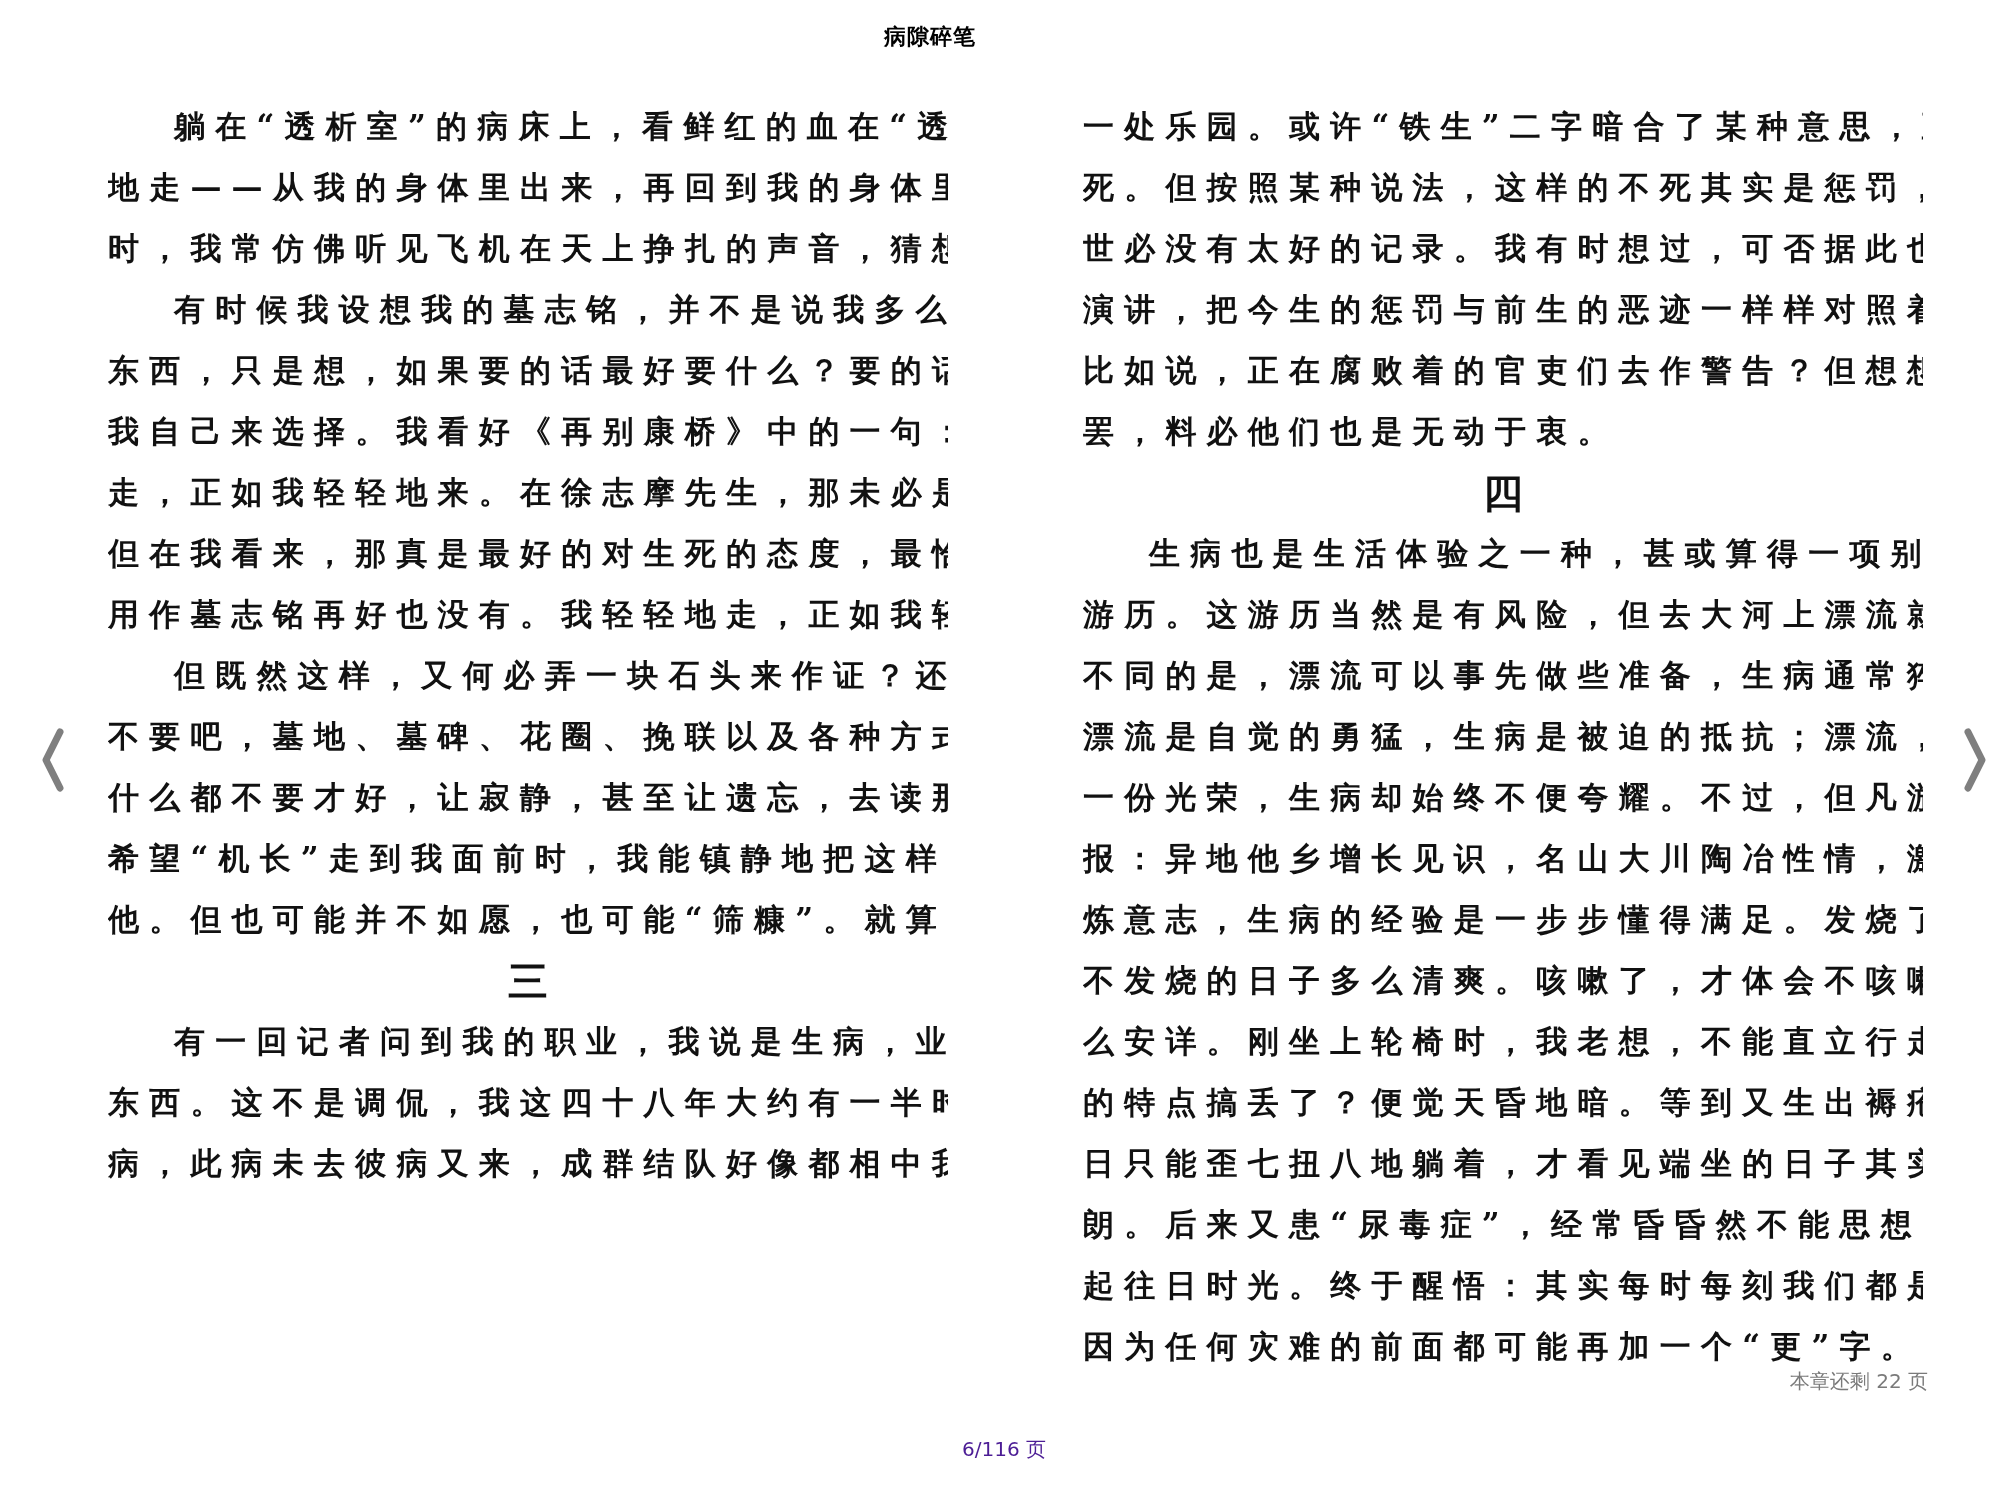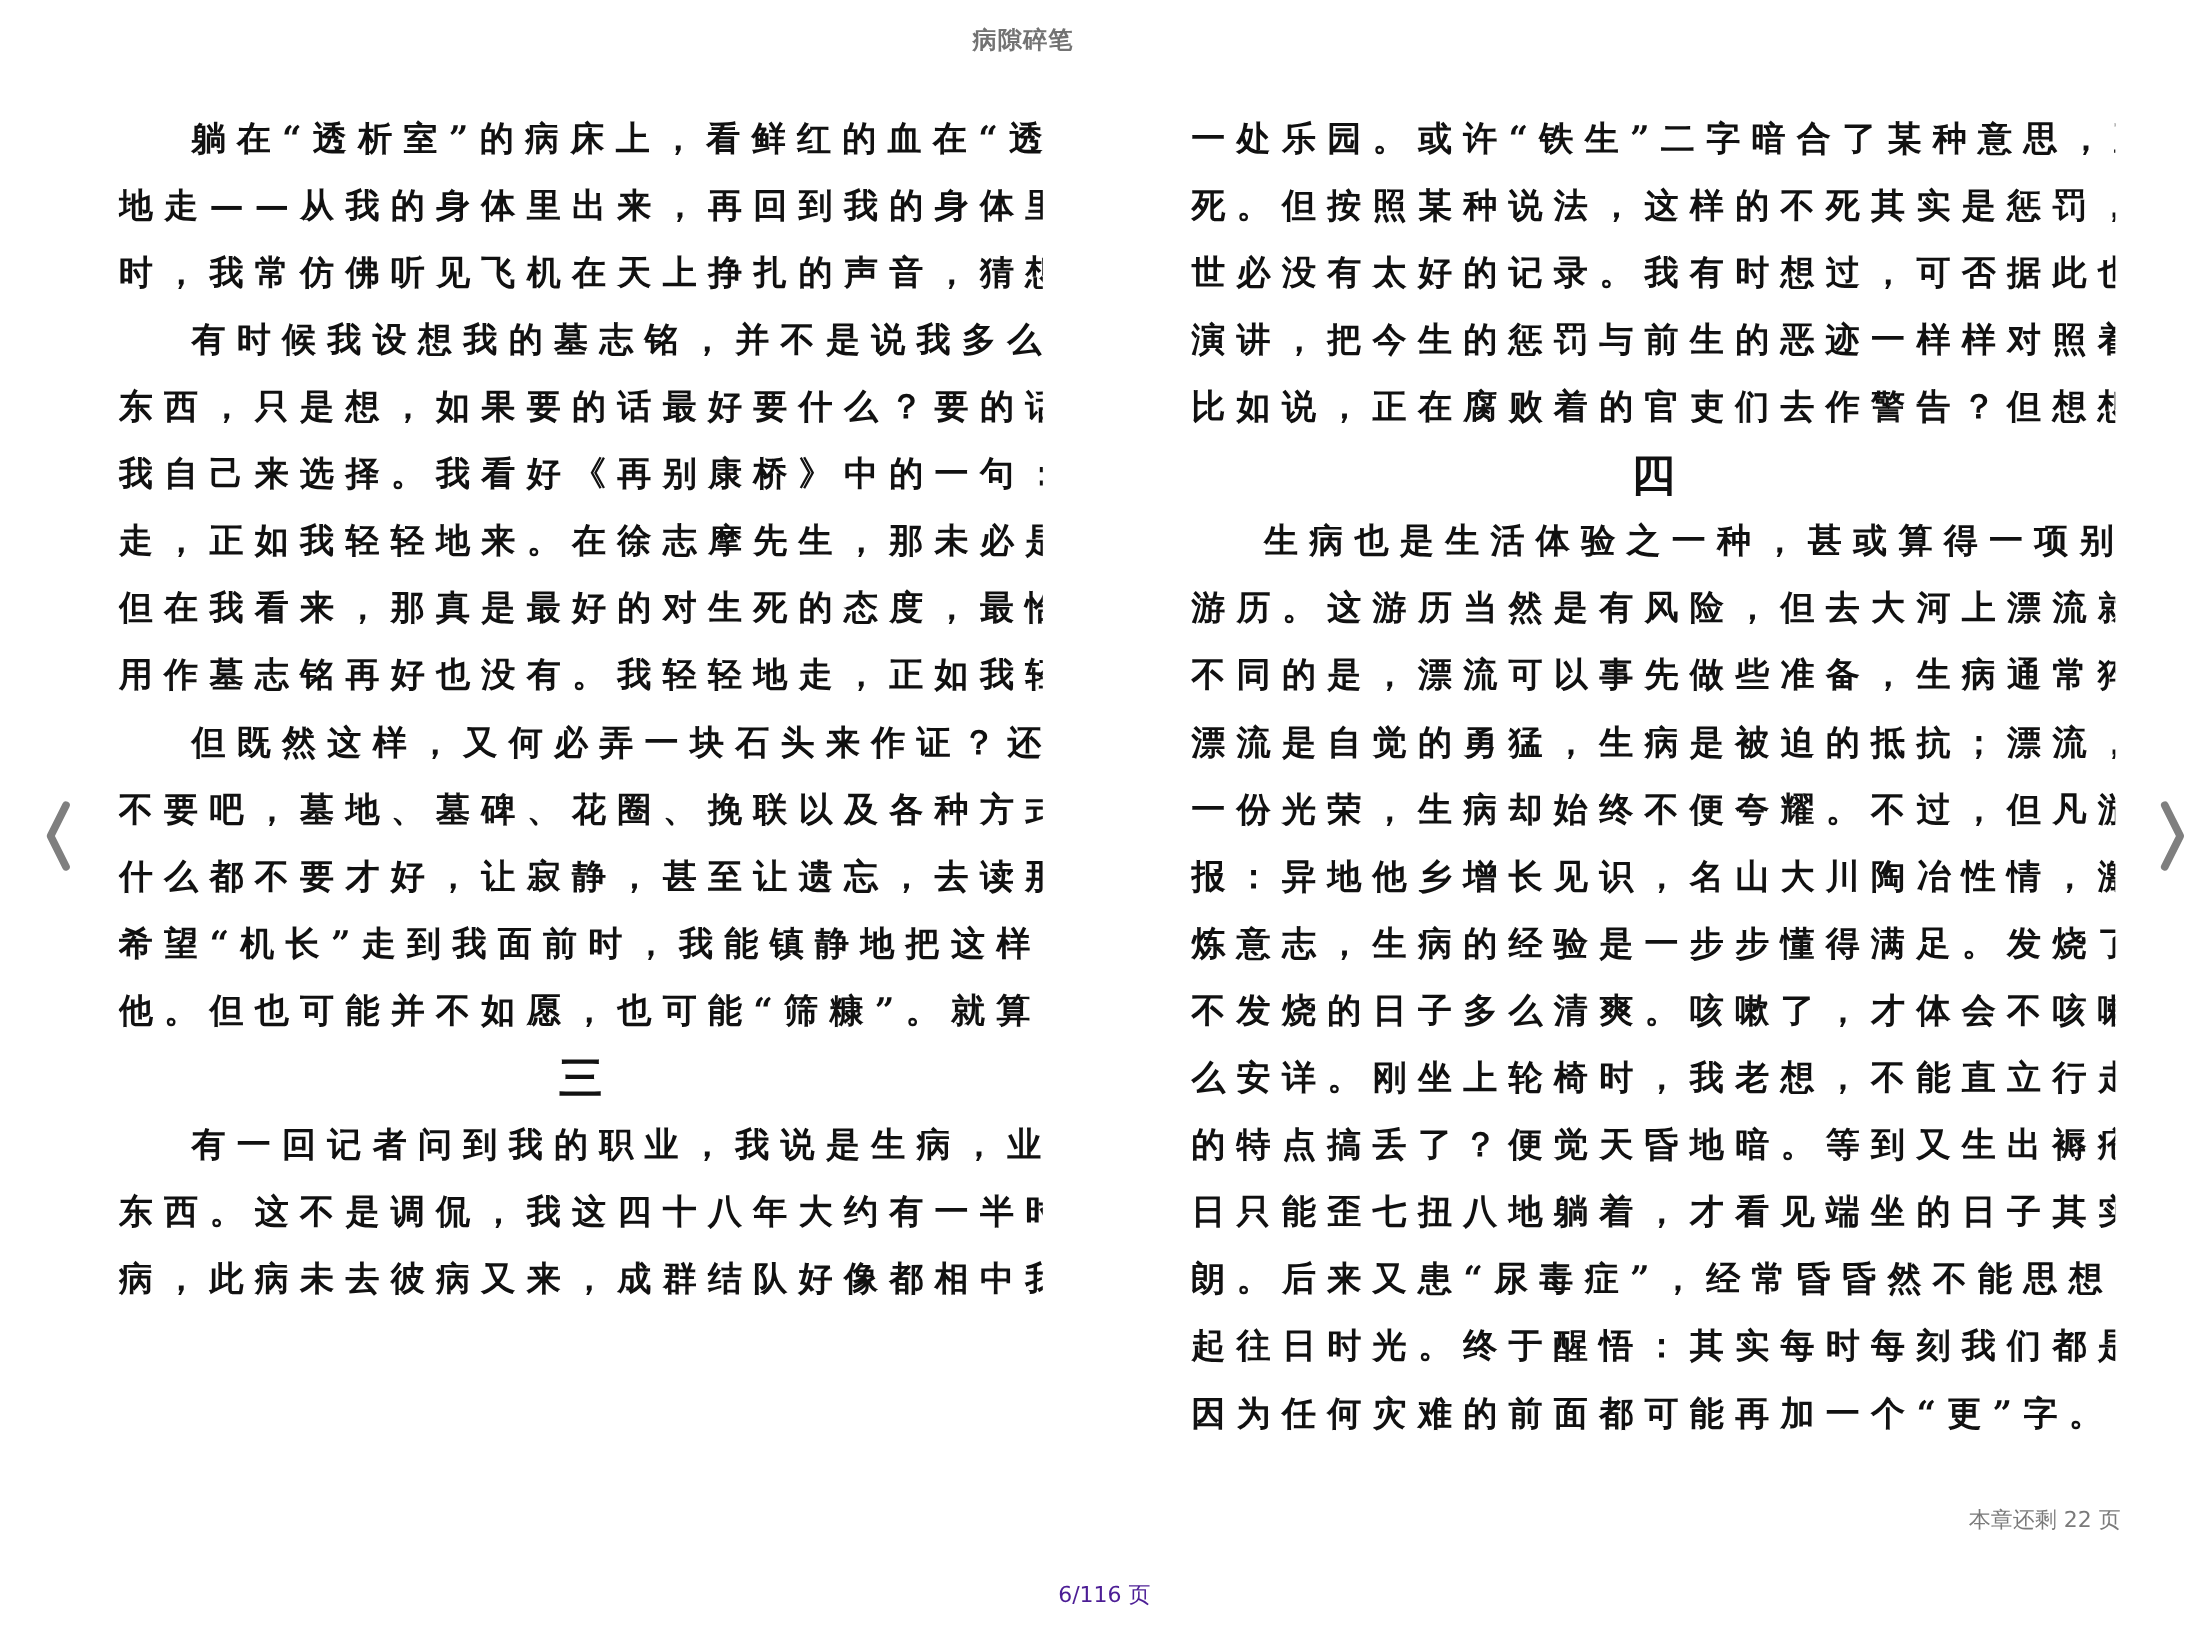--- a/index.html
+++ b/index.html
@@ -17,21 +17,21 @@
     }
     .book-title {
       position: absolute;
       top: 22px;
       left: 0;
       width: 1860px;
       text-align: center;
       font-family: "DejaVu Sans", "Liberation Sans", sans-serif;
       font-size: 22px;
       font-weight: bold;
-      color: #737373;
+      color: #000000;
       letter-spacing: 1px;
     }
     .column {
       position: absolute;
       top: 96px;
       width: 840px;
     }
     .column.left { left: 108px; }
     .column.right { left: 1083px; }
     .line {
@@ -119,20 +119,21 @@
     <div class="line indent">有一回记者问到我的职业，我说是生病，业余写一点</div>
     <div class="line">东西。这不是调侃，我这四十八年大约有一半时间用于生</div>
     <div class="line">病，此病未去彼病又来，成群结队好像都相中我这身体是</div>
   </div>
 <div class="column right" id="right-col">
     <div class="line">一处乐园。或许“铁生”二字暗合了某种意思，至今竟也不</div>
     <div class="line">死。但按照某种说法，这样的不死其实是惩罚，原因是前</div>
     <div class="line">世必没有太好的记录。我有时想过，可否据此也去做一回</div>
     <div class="line">演讲，把今生的惩罚与前生的恶迹一样样对照着摆给——</div>
     <div class="line">比如说，正在腐败着的官吏们去作警告？但想想也就作</div>
+    <div class="line last">罢，料必他们也是无动于衷。</div>
     <div class="section-heading">四</div>
     <div class="line indent">生病也是生活体验之一种，甚或算得一项别开生面的</div>
     <div class="line">游历。这游历当然是有风险，但去大河上漂流就安全吗？</div>
     <div class="line">不同的是，漂流可以事先做些准备，生病通常猝不及防；</div>
     <div class="line">漂流是自觉的勇猛，生病是被迫的抵抗；漂流，成败都有</div>
     <div class="line">一份光荣，生病却始终不便夸耀。不过，但凡游历总有酬</div>
     <div class="line">报：异地他乡增长见识，名山大川陶冶性情，激流险阻锤</div>
     <div class="line">炼意志，生病的经验是一步步懂得满足。发烧了，才知道</div>
     <div class="line">不发烧的日子多么清爽。咳嗽了，才体会不咳嗽的嗓子多</div>
     <div class="line">么安详。刚坐上轮椅时，我老想，不能直立行走岂非把人</div>

